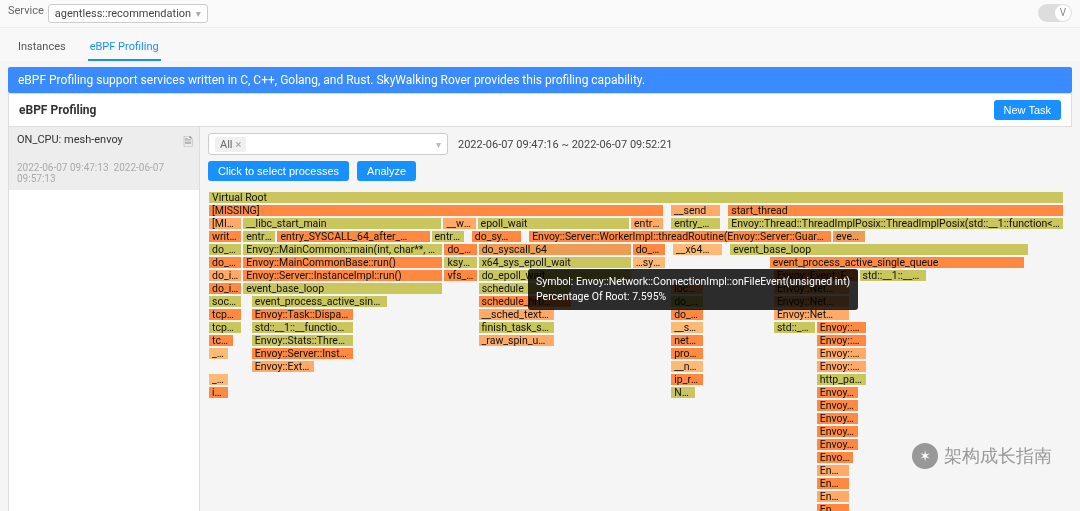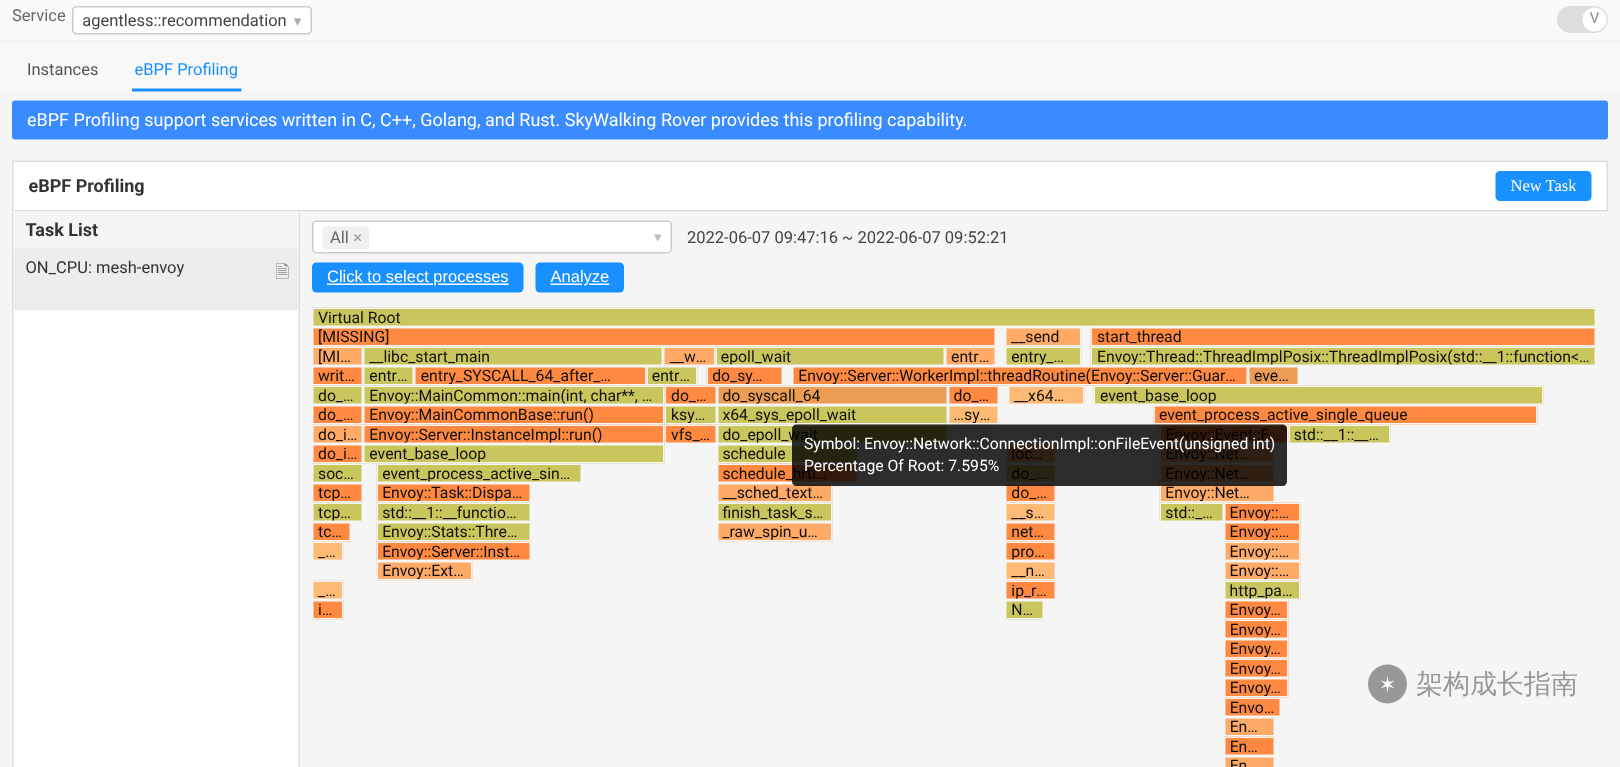--- a/index.html
+++ b/index.html
@@ -63,41 +63,40 @@
   color: #555;
 }
 .tab.active { color: #1890ff; border-bottom: 2px solid #1890ff; }
 .content-wrap { padding: 6px 8px; }
 .info-banner {
   background: #3a8bff;
   color: #fff;
   padding: 6px 10px;
   font-size: 12px;
   border-radius: 2px;
-  margin-bottom: 14px;
+  margin-bottom: 0;
 }
 .section-header {
   display: flex;
   align-items: center;
   background: #fff;
   border: 1px solid #ddd;
   padding: 6px 10px;
   font-size: 12px;
   font-weight: bold;
 }
 .new-task-btn {
   margin-left: auto;
   background: #1890ff;
   color: #fff;
   border: none;
   border-radius: 3px;
   padding: 4px 10px;
   font-size: 11px;
   cursor: pointer;
-  font-family: Liberation Serif, serif;
 }
 .main-row { display: flex; }
 .sidebar {
   width: 192px;
   flex-shrink: 0;
   background: #fff;
   border: 1px solid #ddd;
   border-top: none;
 }
 .task-list-hdr {
@@ -148,21 +147,20 @@
 .range-text { font-size: 11px; color: #444; }
 .action-row { display: flex; gap: 8px; margin-bottom: 10px; }
 .btn-primary {
   background: #1890ff;
   color: #fff;
   border: none;
   padding: 4px 10px;
   border-radius: 3px;
   font-size: 11px;
   cursor: pointer;
-  text-decoration: underline;
 }
 
 .flame { position: relative; font-size: 11px; line-height: 1; }
 .frow { display: flex; height: 13px; margin-bottom: 0; }
 .fc {
   height: 13px;
   overflow: hidden;
   white-space: nowrap;
   text-overflow: ellipsis;
   padding: 0 3px;
@@ -232,23 +230,25 @@
 <div class="content-wrap">
   <div class="info-banner">eBPF Profiling support services written in C, C++, Golang, and Rust. SkyWalking Rover provides this profiling capability.</div>
 
   <div class="section-header">
     <span>eBPF Profiling</span>
     <button class="new-task-btn">New Task</button>
   </div>
 
   <div class="main-row">
     <div class="sidebar">
-      <div class="task-list-hdr">Task List</div>
       <div class="task-item">
         <div class="task-name">ON_CPU: mesh-envoy</div>
+        <div class="task-dates">
+          <span>2022-06-07 09:47:13</span>&nbsp;&nbsp;<span>2022-06-07 09:57:13</span>
+        </div>
         <span class="task-icon">🗎</span>
       </div>
     </div>
 
     <div class="right-pane">
       <div class="controls-row">
         <div class="all-pill">
           <span class="pill-tag">
             <span>All</span><span class="x">×</span>
           </span>

